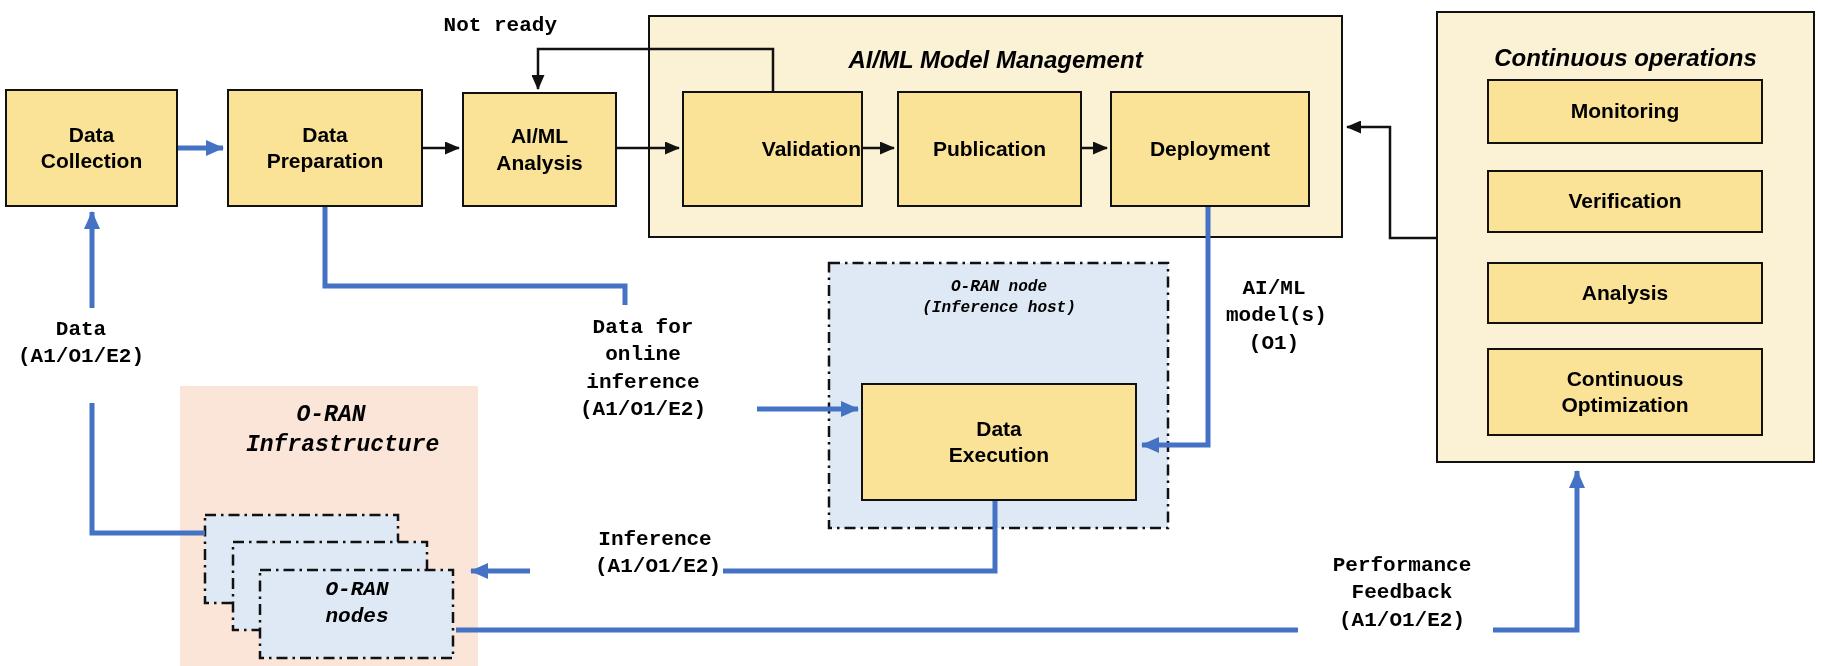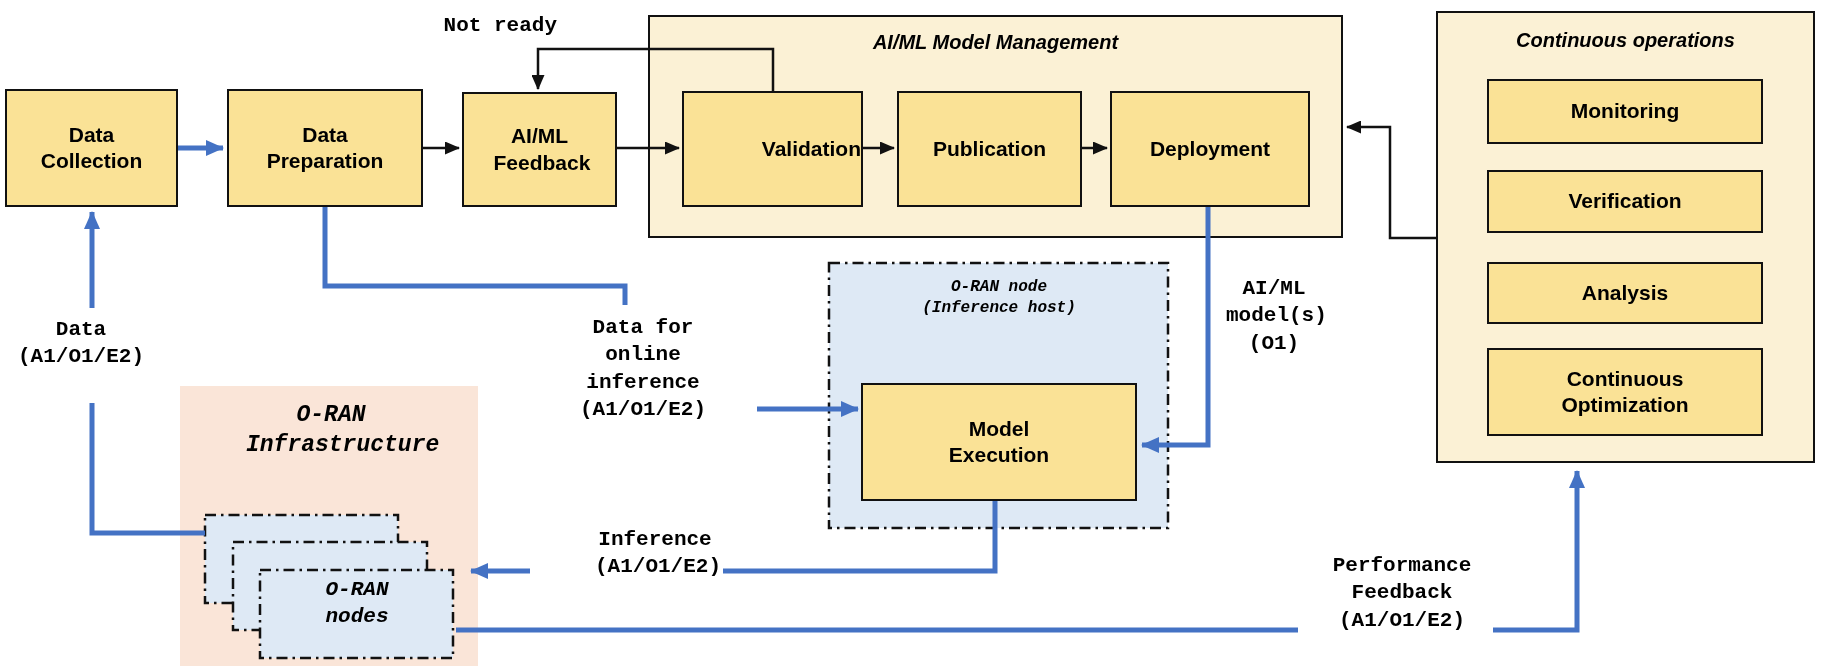--- a/index.html
+++ b/index.html
@@ -20,21 +20,21 @@
     border:2.5px solid var(--line-black);box-sizing:border-box;
     display:flex;align-items:center;justify-content:center;text-align:center;
     font-size:21px;font-weight:600;line-height:1.25;
   }
   .container{
     position:absolute;background:var(--container-fill);
     border:2.5px solid var(--line-black);box-sizing:border-box;
   }
   .ctitle{
     position:absolute;left:0;right:0;text-align:center;
-    font-style:italic;font-weight:700;font-size:20px;
+    font-style:italic;font-weight:700;font-size:24px;margin-top:15px;
   }
   .lbl{
     position:absolute;text-align:center;font-size:21px;font-weight:600;
     line-height:1.3;display:flex;align-items:flex-start;justify-content:flex-end;font-family:Liberation Mono, monospace;
   }
   .lbl span{display:inline-block;}
   .ital{font-style:italic;}
   .infra{
     position:absolute;background:var(--infra-fill);
   }
@@ -63,21 +63,21 @@
     <rect x="260" y="570" width="193" height="88" style="fill:var(--node-fill);stroke:var(--line-black);" stroke-width="2.5" stroke-dasharray="11 5 2.5 5"></rect>
   </svg>
 
   <div class="box" style="left:5px;top:89px;width:173px;height:118px;">
     <span style="max-width:112px;">Data Collection</span>
   </div>
   <div class="box" style="left:227px;top:89px;width:196px;height:118px;">
     <span style="max-width:130px;">Data Preparation</span>
   </div>
   <div class="box" style="left:462px;top:92px;width:155px;height:115px;">
-    <span style="max-width:92px;">AI/ML Feedback</span>
+    <span style="max-width:92px;">AI/ML Analysis</span>
   </div>
 
   <div class="box" style="left:682px;top:91px;width:181px;height:116px;justify-content:flex-end;">
     <span>Validation</span>
   </div>
   <div class="box" style="left:897px;top:91px;width:185px;height:116px;">
     <span>Publication</span>
   </div>
   <div class="box" style="left:1110px;top:91px;width:200px;height:116px;">
     <span>Deployment</span>
@@ -90,21 +90,21 @@
     <span>Verification</span>
   </div>
   <div class="box" style="left:1487px;top:262px;width:276px;height:62px;">
     <span>Analysis</span>
   </div>
   <div class="box" style="left:1487px;top:348px;width:276px;height:88px;">
     <span style="max-width:180px;">Continuous Optimization</span>
   </div>
 
   <div class="box" style="left:861px;top:383px;width:276px;height:118px;">
-    <span style="max-width:130px;">Model Execution</span>
+    <span style="max-width:130px;">Data Execution</span>
   </div>
 
   <div class="lbl ital" style="left:908px;top:277px;width:180px;font-size:16px;">
     <span style="max-width:178px;">O-RAN node (Inference host)</span>
   </div>
   <div class="lbl ital" style="left:244px;top:401px;width:172px;font-size:23px;font-weight:700;">
     <span style="max-width:170px;">O-RAN Infrastructure</span>
   </div>
   <div class="lbl ital" style="left:311px;top:576px;width:90px;">
     <span style="max-width:88px;">O-RAN nodes</span>

